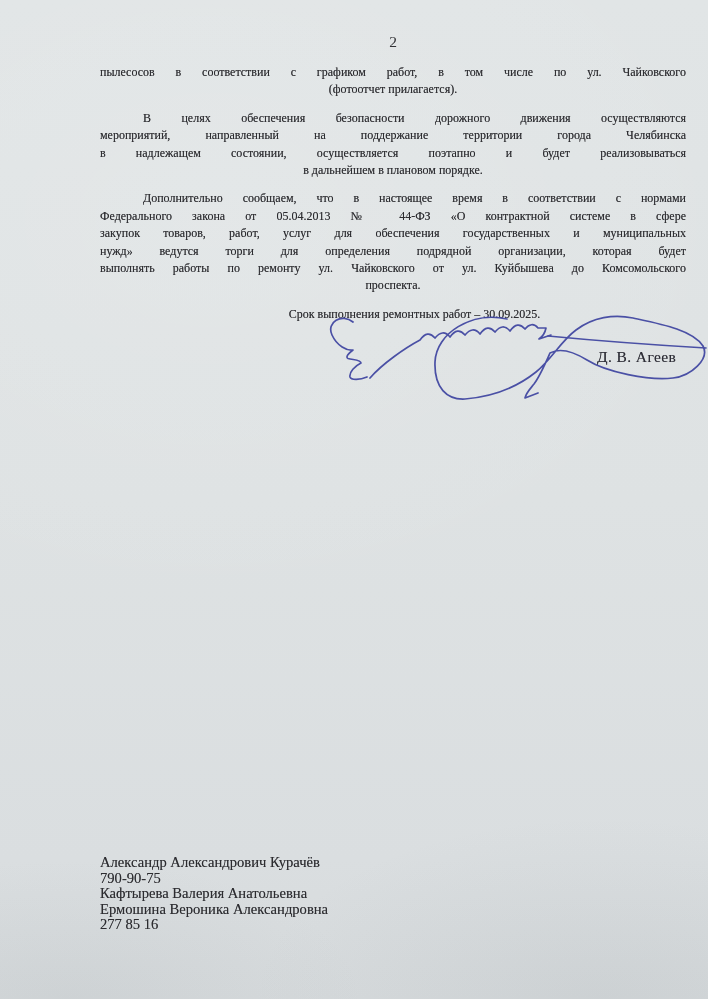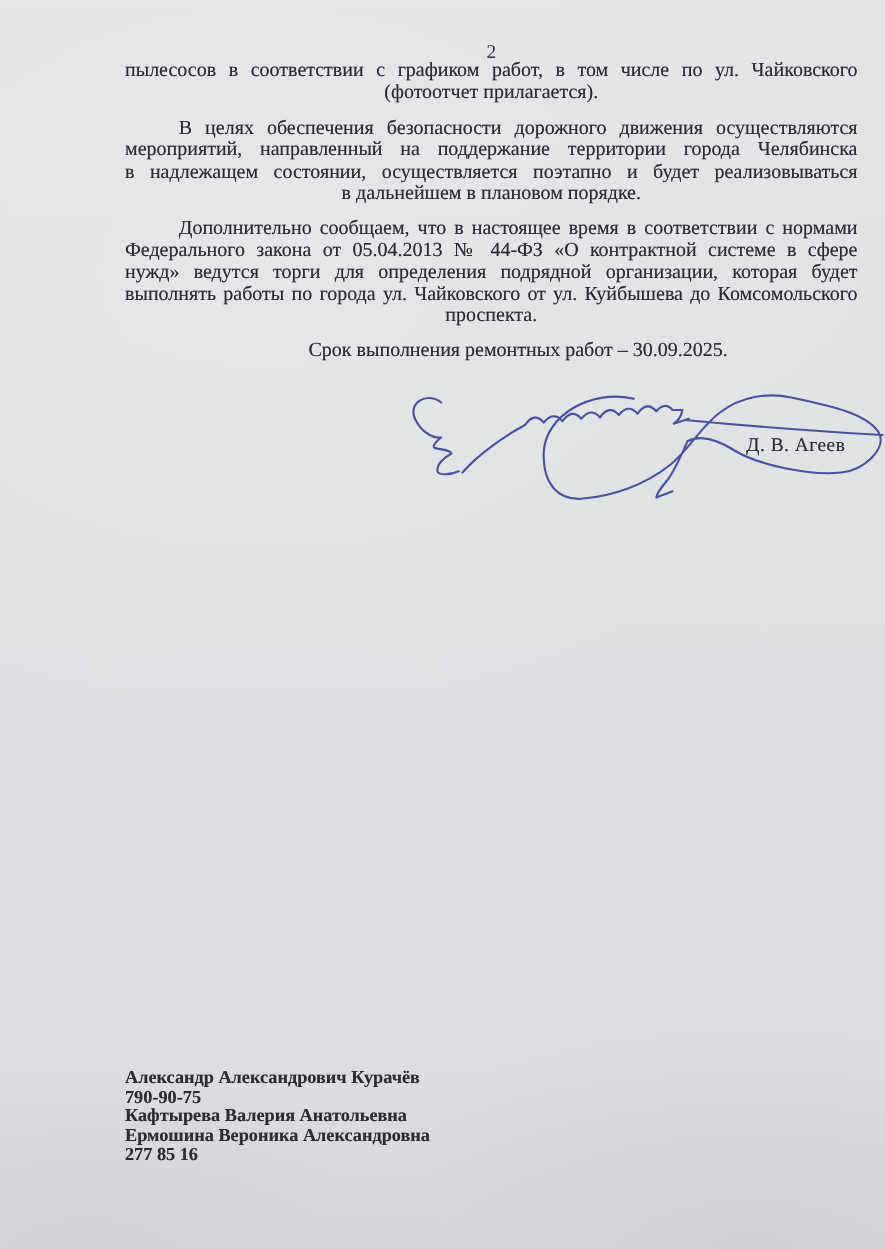--- a/index.html
+++ b/index.html
@@ -14,22 +14,22 @@
       linear-gradient(180deg,#e1e5e6 0%,#dee2e3 50%,#dadee0 86%,#d6dadc 100%);
     font-family:"Liberation Serif","DejaVu Serif",serif;
     color:#2b2b2f;
     overflow:hidden;
   }
   .page-num{
     position:absolute;top:33px;left:100px;width:586px;
     text-align:center;font-size:15.5px;color:#323236;
   }
   .body-text{
-    position:absolute;left:100px;top:48px;width:586px;
-    font-size:16px;color:#2c2c30;
+    position:absolute;left:100px;top:64px;width:586px;
+    font-size:12px;color:#2c2c30;
     text-shadow:0 0 0.5px rgba(44,44,48,0.55);
   }
   .t-line{
     display:block;height:17.4px;line-height:17.4px;
     overflow:hidden;text-align:center;
   }
   .t-line.j{text-align:justify;}
   .t-line.j::after{content:"";display:inline-block;width:100%;height:0;vertical-align:top;}
   .t-line.ind{text-indent:43px;margin-top:11px;}
   .sig{
@@ -40,40 +40,41 @@
     font-size:15.5px;color:#2d2d36;letter-spacing:0.4px;
     text-shadow:0 0 0.5px rgba(45,45,54,0.5);
     white-space:nowrap;
   }
   .sig svg{position:absolute;left:0;top:0;}
   .contacts{
     position:absolute;left:100px;top:855px;
     font-size:14.6px;line-height:15.5px;color:#2c2c30;
     text-shadow:0 0 0.5px rgba(44,44,48,0.5);
   }
-  .c-line{display:block;white-space:nowrap;font-weight:bold;}
+  .c-line{display:block;white-space:nowrap;}
 </style>
 </head>
 <body>
 
 <div class="page">
 
   <div class="page-num">2</div>
 
   <div class="body-text">
     <span class="t-line j">пылесосов в соответствии с графиком работ, в том числе по ул. Чайковского</span>
     <span class="t-line">(фотоотчет прилагается).</span>
     <span class="t-line j ind">В целях обеспечения безопасности дорожного движения осуществляются</span>
     <span class="t-line j">мероприятий, направленный на поддержание территории города Челябинска</span>
     <span class="t-line j">в надлежащем состоянии, осуществляется поэтапно и будет реализовываться</span>
     <span class="t-line">в дальнейшем в плановом порядке.</span>
     <span class="t-line j ind">Дополнительно сообщаем, что в настоящее время в соответствии с нормами</span>
     <span class="t-line j">Федерального закона от 05.04.2013 № 44-ФЗ «О контрактной системе в сфере</span>
+    <span class="t-line j">закупок товаров, работ, услуг для обеспечения государственных и муниципальных</span>
     <span class="t-line j">нужд» ведутся торги для определения подрядной организации, которая будет</span>
-    <span class="t-line j">выполнять работы по города ул. Чайковского от ул. Куйбышева до Комсомольского</span>
+    <span class="t-line j">выполнять работы по ремонту ул. Чайковского от ул. Куйбышева до Комсомольского</span>
     <span class="t-line">проспекта.</span>
     <span class="t-line ind">Срок выполнения ремонтных работ – 30.09.2025.</span>
   </div>
 
   <div class="sig">
     <span class="sig-name">Д. В. Агеев</span>
     <svg width="388" height="130" viewBox="0 0 388 130">
       <g fill="none" stroke-width="1.7" stroke-linecap="round" stroke-linejoin="round" opacity="0.92" stroke="#3e44a0">
         <path d="M 33,22 C 22,13 6,22 12,35 C 17,46 27,51 33,50 C 29,53 25,57 28,58.5
                  C 34,60 41,60 41,63 C 35,66 29,72 30,77 C 31,80.5 40,80 47,77"></path>

